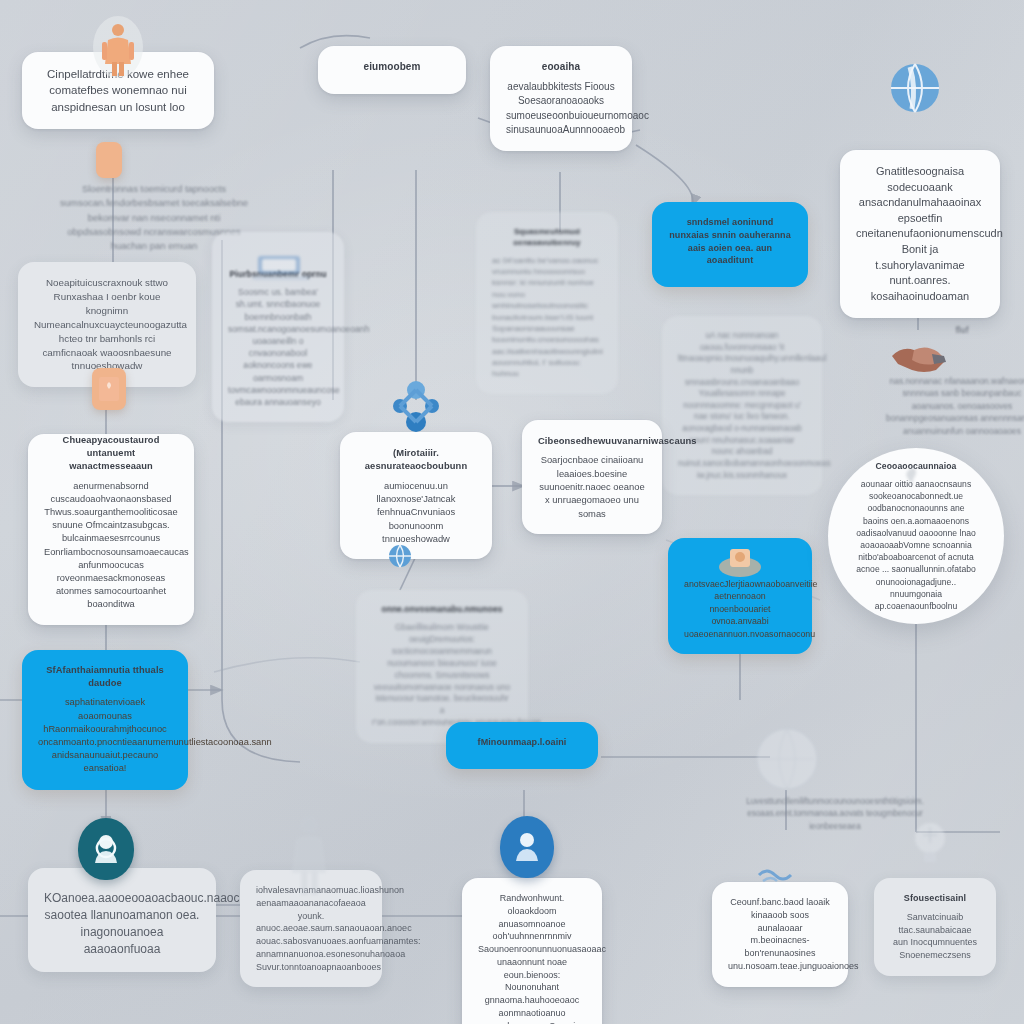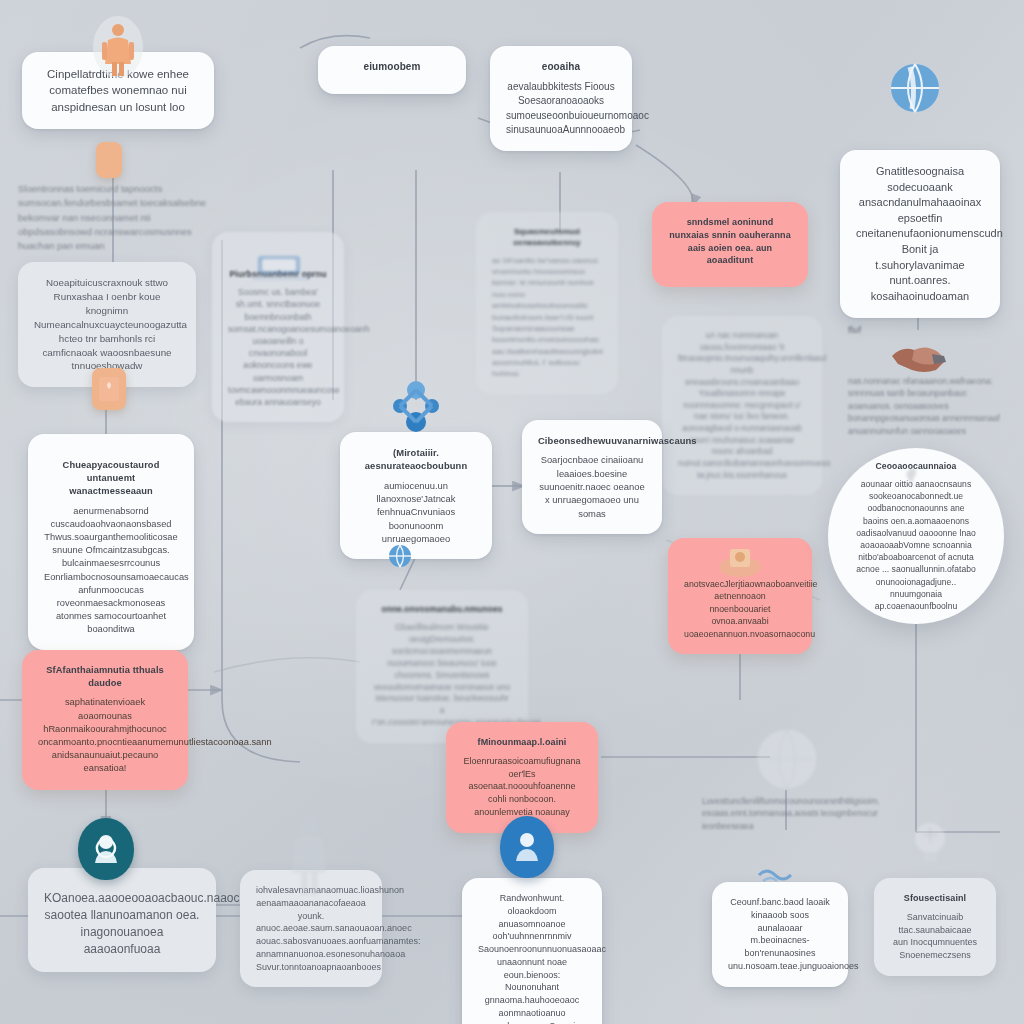--- a/index.html
+++ b/index.html
@@ -52,21 +52,21 @@
     box-shadow:0 6px 16px rgba(90,100,115,.20), 0 1px 3px rgba(90,100,115,.14);
   }
   
   .card-dim{
     background:#e4e7eb;
     box-shadow:0 5px 14px rgba(90,100,115,.16);
     color:#5b616b;
   }
   
   .card-peach{
-    background:#fca5a5;
+    background:#0ea5e9;
     box-shadow:0 6px 16px rgba(120,100,80,.20);
     color:#4c4137;
   }
   
   .card-ghost{
     background:rgba(226,230,236,.52);
     box-shadow:0 3px 12px rgba(90,100,115,.10);
     color:#7d838d;
     filter:blur(1.1px);
   }
@@ -80,22 +80,22 @@
   .bubble{
     border-radius:50%;
     background:#fbfcfd;
     box-shadow:0 8px 22px rgba(90,100,115,.22);
     display:flex;align-items:center;justify-content:center;
     padding:26px;
   }
 
   
   .freetext{
-    position:absolute;color:#7f858f;
-    line-height:1.5;filter:blur(.8px);
+    position:absolute;text-align:center;color:#7f858f;
+    line-height:1.5;filter:blur(.8px);margin-left:38px;
   }
 
   
   .badge{position:absolute;display:flex;align-items:center;justify-content:center;}
   .badge svg{display:block;filter:blur(.5px);}
   .badge-round{border-radius:50%;}
   .badge-teal{background:#186779;box-shadow:0 4px 10px rgba(40,70,85,.35);}
   .badge-blue{background:#2b7cc0;box-shadow:0 4px 10px rgba(40,70,110,.32);}
   .badge-peach{background:#f0b48c;border-radius:8px;box-shadow:0 3px 8px rgba(140,100,70,.25);}
   .badge-plain{background:transparent;}
@@ -169,21 +169,21 @@
 <div class="node card" style="left:22px;top:52px;width:192px;font-size:11.5px;">
   <span class="bdy">Cinpellatrdtime kowe enhee comatefbes wonemnao nui anspidnesan un losunt loo</span>
 </div>
 
 <div class="freetext" style="left:18px;top:182px;width:196px;font-size:9.5px;">Sloentronnas toemicurd tapnoocts sumsocan.fendorbesbsamet toecaksalsebne bekomvar nan nseconnamet nti obpdsasobnsowd ncranswarcosmusnnes huachan pan emuan</div>
 
 <div class="node card-dim" style="left:18px;top:262px;width:178px;font-size:9.8px;">
   <span class="bdy">Noeapituicuscraxnouk sttwo Runxashaa I oenbr koue knognimn Numeancalnuxcuaycteunoogazutta hcteo tnr bamhonls rci camficnaoak waoosnbaesune tnnuoeshowadw</span>
 </div>
 
-<div class="node card" style="left:28px;top:434px;width:166px;font-size:9.3px;padding-top:25px;">
+<div class="node card" style="left:28px;top:434px;width:166px;font-size:9.3px;padding-top:0;">
   <span class="ttl">Chueapyacoustaurod untanuemt wanactmesseaaun</span>
   <span class="bdy">aenurmenabsornd cuscaudoaohvaonaonsbased Thwus.soaurganthemooliticosae snuune Ofmcaintzasubgcas. bulcainmaesesrrcounus Eonrliambocnosounsamoaecaucas anfunmoocucas roveonmaesackmonoseas atonmes samocourtoanhet boaonditwa</span>
 </div>
 
 <div class="node card-peach" style="left:22px;top:650px;width:166px;font-size:9.3px;">
   <span class="ttl">SfAfanthaiamnutia tthuals daudoe</span>
   <span class="bdy">saphatinatenvioaek aoaomounas hRaonmaikoourahmjthocunoc oncanmoanto.pnocntieaanumemunutliestacoonoaa.sann anidsanaunuaiut.pecauno eansatioa!</span>
 </div>
 
 <div class="node card" style="left:318px;top:46px;width:148px;font-size:10px;">
@@ -217,36 +217,35 @@
   <span class="bdy">uA nac nonnnanoan oaouu.fuvonnunsaao 'it lttnaoaopnio.tnounuoaquihy.unmllenlaaul nnunb smnaasbrouns.cnoanaoanbaao Youallesasonnn nnnape noonnnaoomne: mecgnrupaot u' nae stonu' iuc livo fanwon. aonoxagbaod o-nunnaniasnaoab coun! nnuhonasuc.soaaaniar nounc ahoanbad nuinut.sanocibobamannaonhoeoonmoeas iw.jnuc.kis.ssonmhanoux</span>
 </div>
 
 <div class="freetext" style="left:848px;top:324px;width:152px;font-size:8.4px;">
   <span style="display:block;font-weight:700;margin-bottom:38px;">fluf</span>
   <span>nas.nonnanac nfanaaanon.wafnaeona: snnnnuas sanb beoaunpanbauc aoanuanos.  oenoaasooves bonannpgeosanuaonsas  annennnsanaaf anuannuinunfun oannooaoaoes</span>
 </div>
 
 <div class="node card" style="left:340px;top:432px;width:152px;font-size:9.4px;">
   <span class="ttl">(Mirotaiiir. aesnurateaocboubunn</span>
-  <span class="bdy">aumiocenuu.un llanoxnose'Jatncak fenhnuaCnvuniaos boonunoonm unruaegomaoeo</span>
+  <span class="bdy">aumiocenuu.un llanoxnose'Jatncak fenhnuaCnvuniaos boonunoonm tnnuoeshowadw</span>
 </div>
 
 <div class="node card" style="left:522px;top:420px;width:140px;font-size:9.4px;">
   <span class="ttl">Cibeonsedhewuuvanarniwascauns</span>
   <span class="bdy">Soarjocnbaoe cinaiioanu leaaioes.boesine suunoenitr.naoec oeanoe x unruaegomaoeo unu somas</span>
 </div>
 
 <div class="node card-ghost2" style="left:356px;top:590px;width:172px;font-size:8.4px;">
   <span class="ttl">onne.onvosmanabu.nmunoes</span>
   <span class="bdy">Gbaeillisuilmom Wousttie oeuigDremuurios: socticmocooanmemmaeun nuoumanooc bieaunuou' iuoe choomms. Smusnitsnows veeuuitomornasnaoe noronaeus  uno istenuoour tuanotoe. beuckwoouuhr a r'on.coooosn'announeunnu.anunsuninuhnuas</span>
 </div>
 
 <div class="node card-peach" style="left:446px;top:722px;width:152px;font-size:9px;">
   <span class="ttl">fMinounmaap.l.oaini</span>
-  <span class="bdy">Eloenruraasoicoamufiugnana oer'lEs asoenaat.nooouhfoanenne cohli nonbocoon. anounlemvetia noaunay</span>
 </div>
 
 <div class="node card-peach" style="left:668px;top:538px;width:144px;font-size:8.8px;padding-top:40px;">
   <span class="bdy">anotsvaecJlerjtiaownaoboanveitiie aetnennoaon nnoenboouariet ovnoa.anvaabi uoaeoenannuon.nvoasornaoconu</span>
 </div>
 
 <div class="node bubble" style="left:828px;top:448px;width:176px;height:176px;font-size:8.6px;">
   <div style="width:100%;">
     <span class="ttl" style="">Ceooaoocaunnaioa</span>
     <span class="bdy">aounaar oittio aanaocnsauns sookeoanocabonnedt.ue oodbanocnonaounns ane baoins oen.a.aomaaoenons oadisaolvanuud oaooonne lnao aoaoaoaabVomne scnoannia nitbo'aboaboarcenot of acnuta acnoe ... saonuallunnin.ofatabo onunooionagadjune.. nnuumgonaia ap.coaenaounfboolnu</span>

